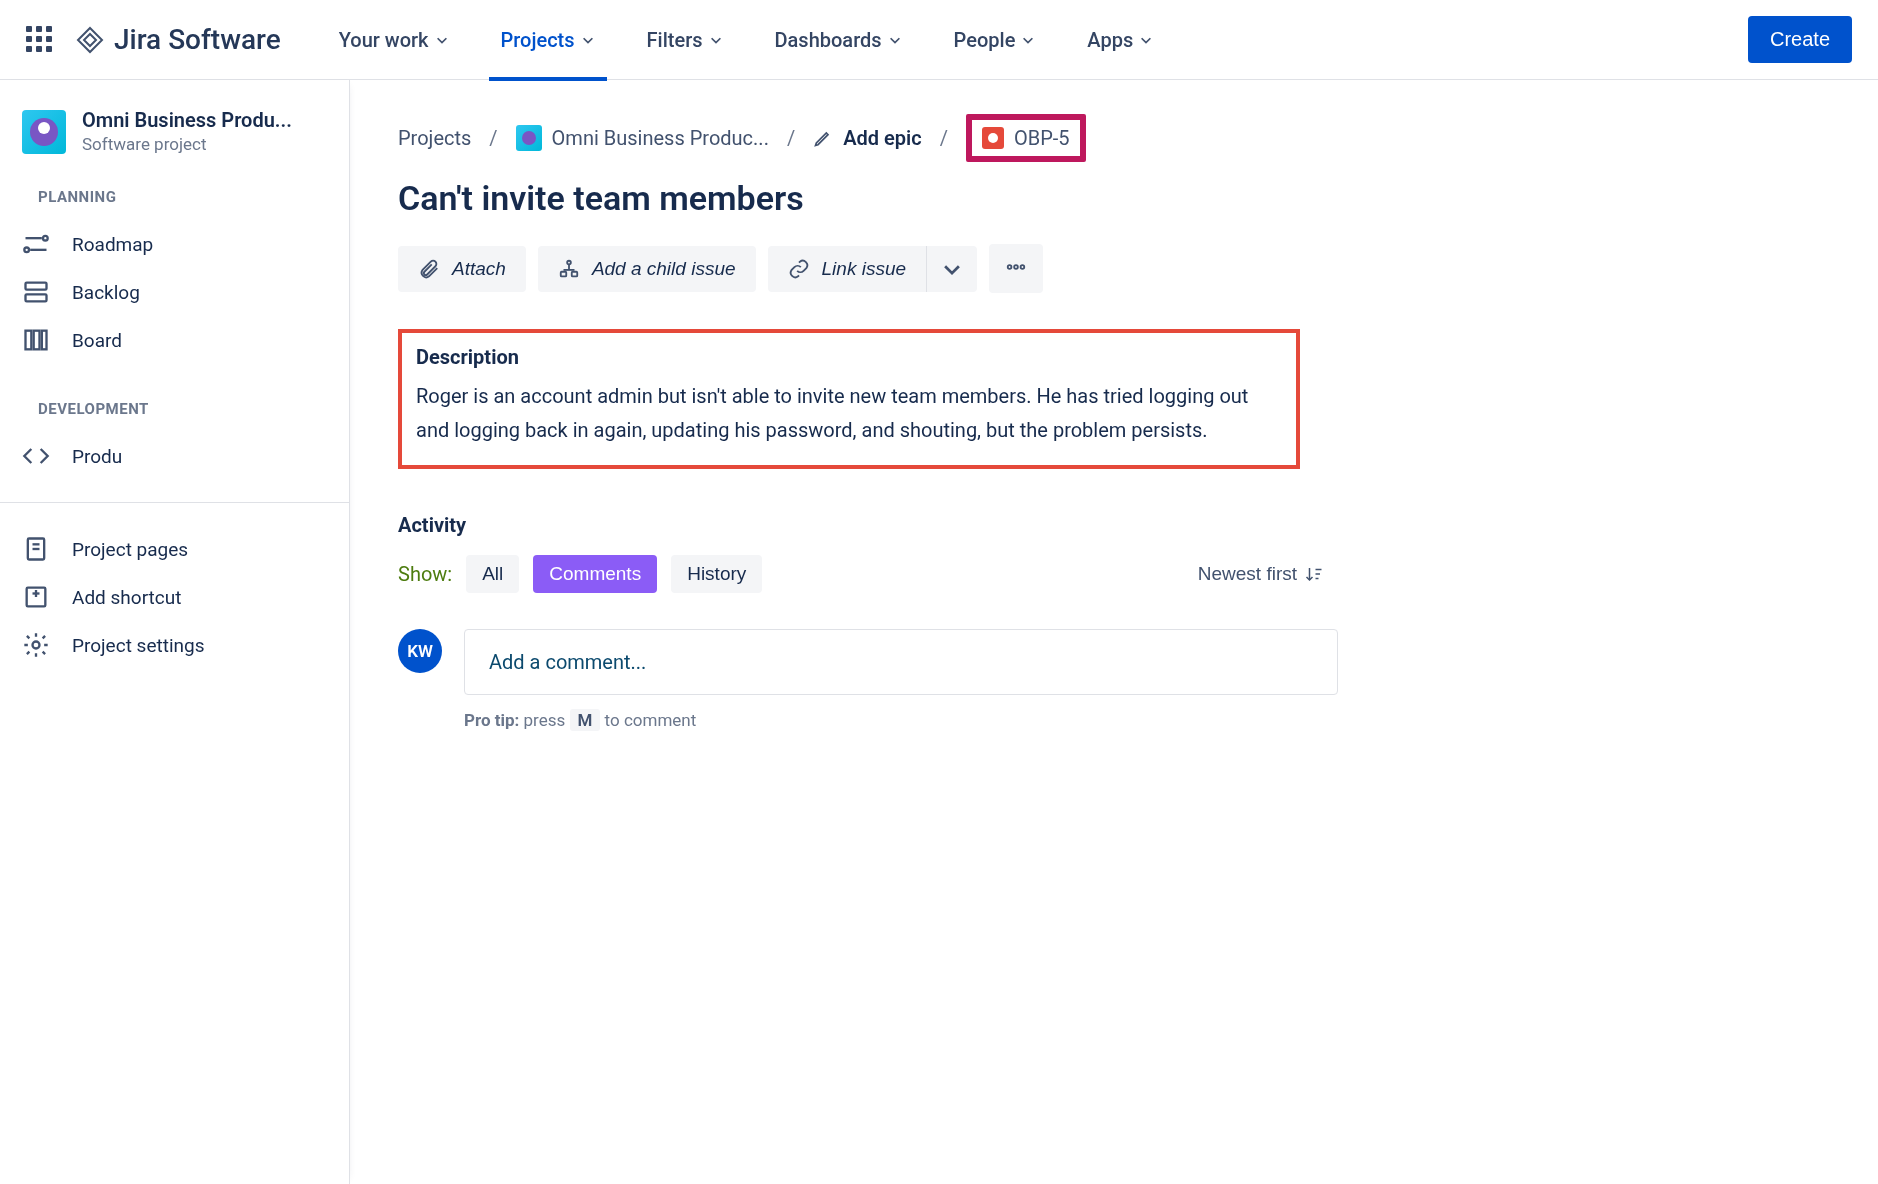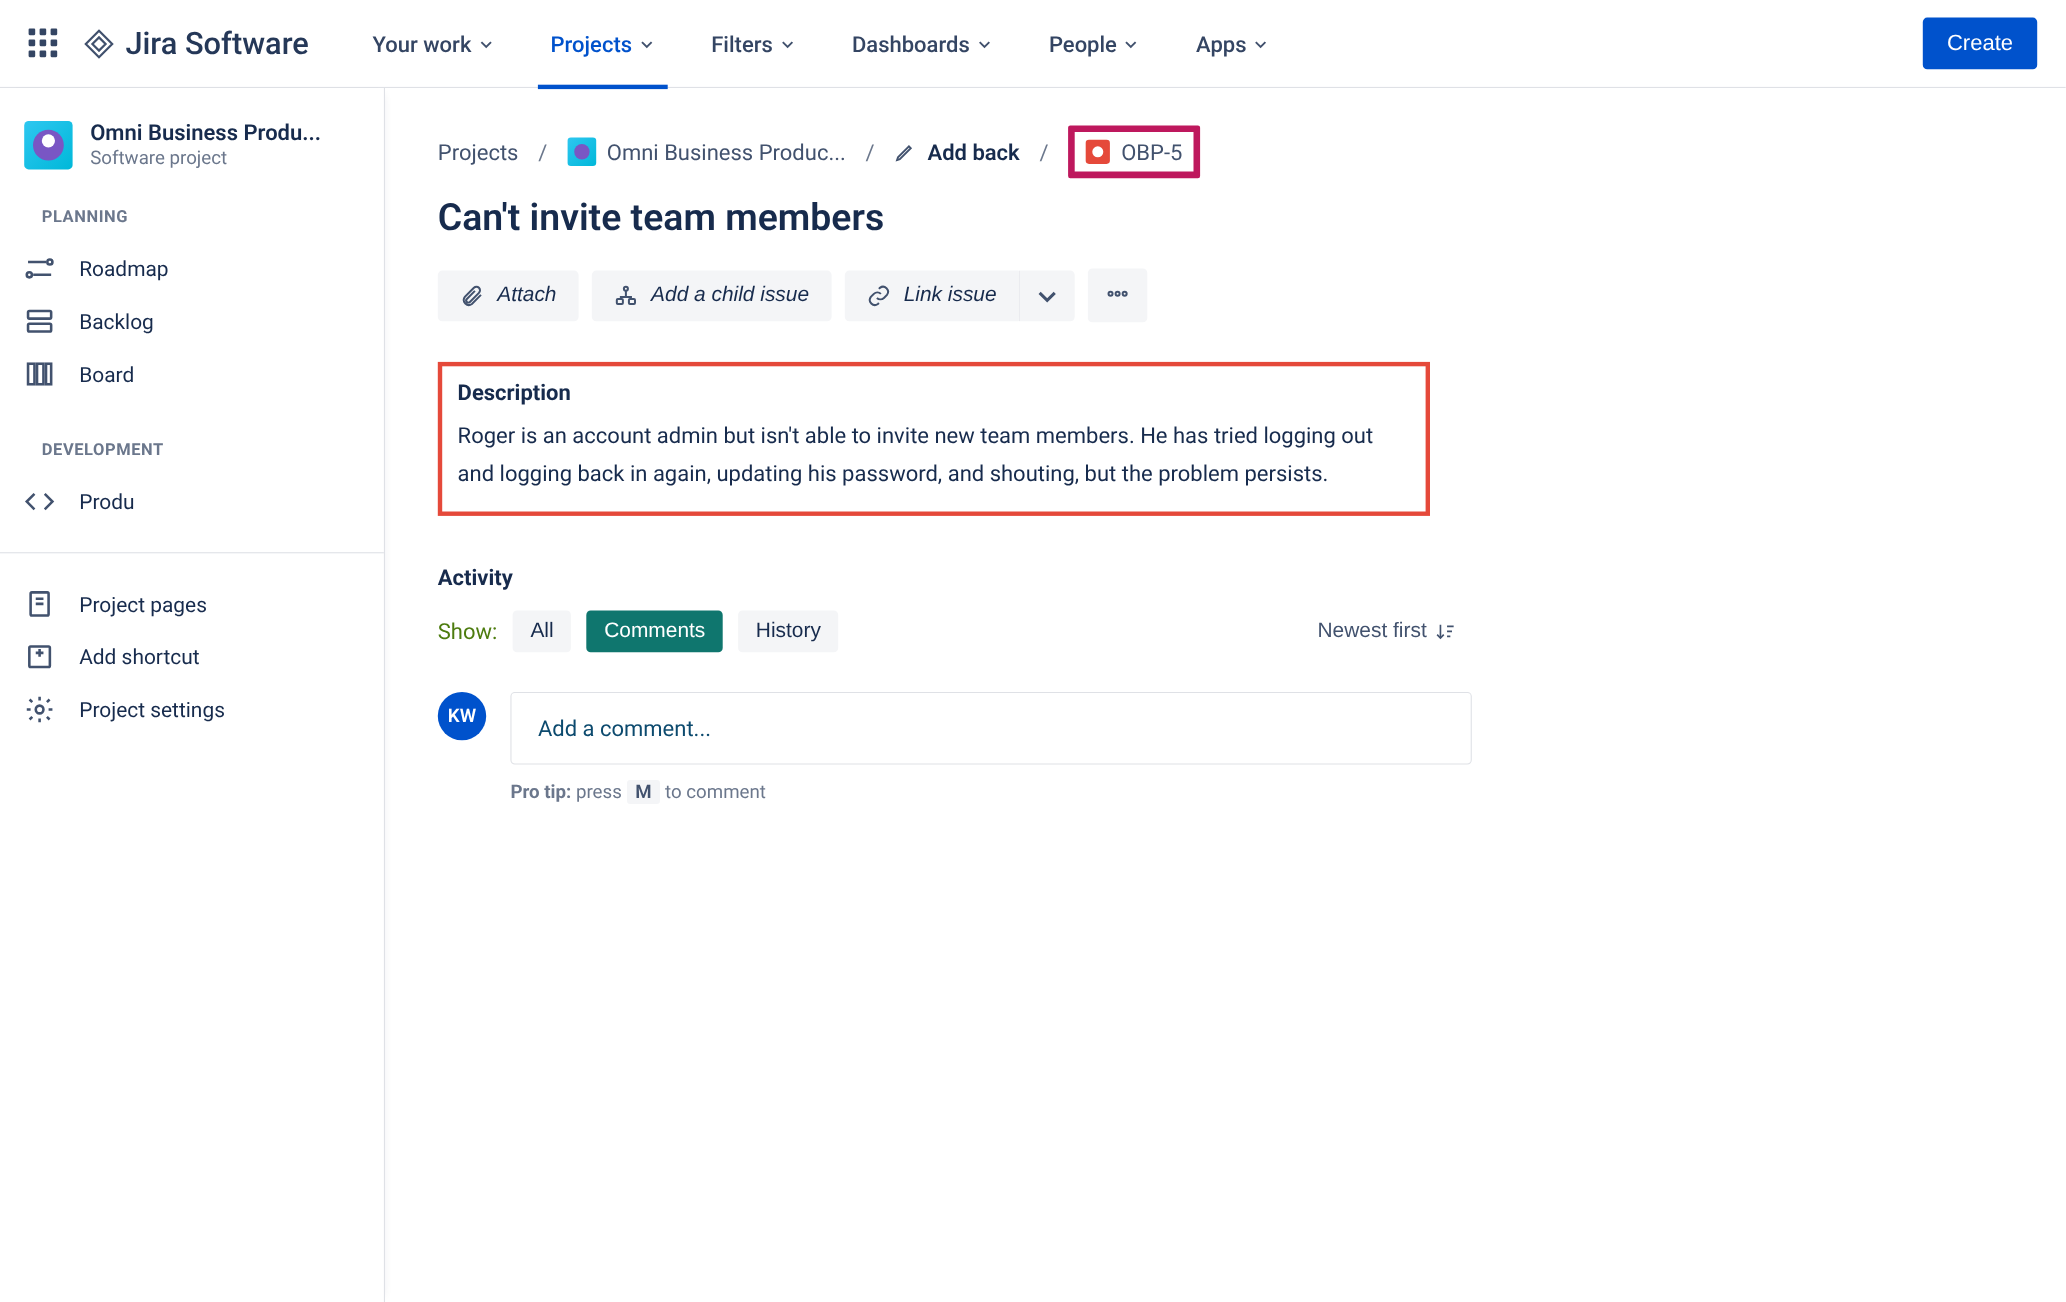--- a/index.html
+++ b/index.html
@@ -76,21 +76,21 @@
   .more-btn svg { width:22px; height:22px; }
 
   .desc-block { border:4px solid #E5493A; padding:12px 14px 18px 14px; margin-bottom:44px; width:902px; }
   .desc-heading { font-size:20px; font-weight:700; margin-bottom:10px; }
   .desc-text { font-size:20px; color:#172B4D; line-height:1.7; }
 
   .activity-heading { font-size:20px; font-weight:700; margin-bottom:18px; }
   .show-row { display:flex; align-items:center; gap:14px; margin-bottom:36px; width:925px; }
   .show-label { font-size:20px; color:#4d7c0f; }
   .tab-btn { background:#F4F5F7; color:#172B4D; font-size:19px; font-weight:500; border:none; padding:8px 16px; border-radius:4px; cursor:pointer; }
-  .tab-btn.selected { background:#0f766e; color:#fff; }
+  .tab-btn.selected { background:#8b5cf6; color:#fff; }
   .flex-spacer { flex:1; }
   .sort-btn { background:none; border:none; font-size:19px; color:#42526E; font-weight:500; display:flex; align-items:center; gap:8px; cursor:pointer; }
 
   .comment-row { display:flex; align-items:flex-start; gap:22px; width:940px; }
   .avatar { width:44px; height:44px; border-radius:50%; background:#0052CC; color:#fff; display:flex; align-items:center; justify-content:center; font-size:17px; font-weight:600; flex-shrink:0; }
   .comment-col { flex:1; }
   .comment-box { width:100%; border:1px solid #DFE1E6; border-radius:4px; padding:20px 24px; font-size:20px; color:#0c4a6e; cursor:text; }
   .protip { font-size:17px; color:#6B778C; margin-top:14px; }
   .protip strong { color:#6B778C; font-weight:700; }
   .key-chip { display:inline-block; background:#F4F5F7; border-radius:3px; padding:1px 8px; color:#42526E; font-weight:600; }
@@ -254,21 +254,21 @@
       <span class="bc-sep">/</span>
       <span class="bc-item">
         <span class="bc-proj-av"></span>
         <span>Omni Business Produc...</span>
       </span>
       <span class="bc-sep">/</span>
       <span class="bc-item strong">
         <svg width="20" height="20" viewBox="0 0 24 24">
             <path d="M3 21l3-1 12-12-2-2L4 18l-1 3z" fill="#172B4D" stroke="none"></path>
           </svg>
-        <span>Add back</span>
+        <span>Add epic</span>
       </span>
       <span class="bc-sep">/</span>
       <span class="issue-pill">
         <span class="story-ico"></span>
         <span style="color:#42526E;">OBP-5</span>
       </span>
     </div>
 
     <h1 class="issue-title">Can't invite team members</h1>
 

